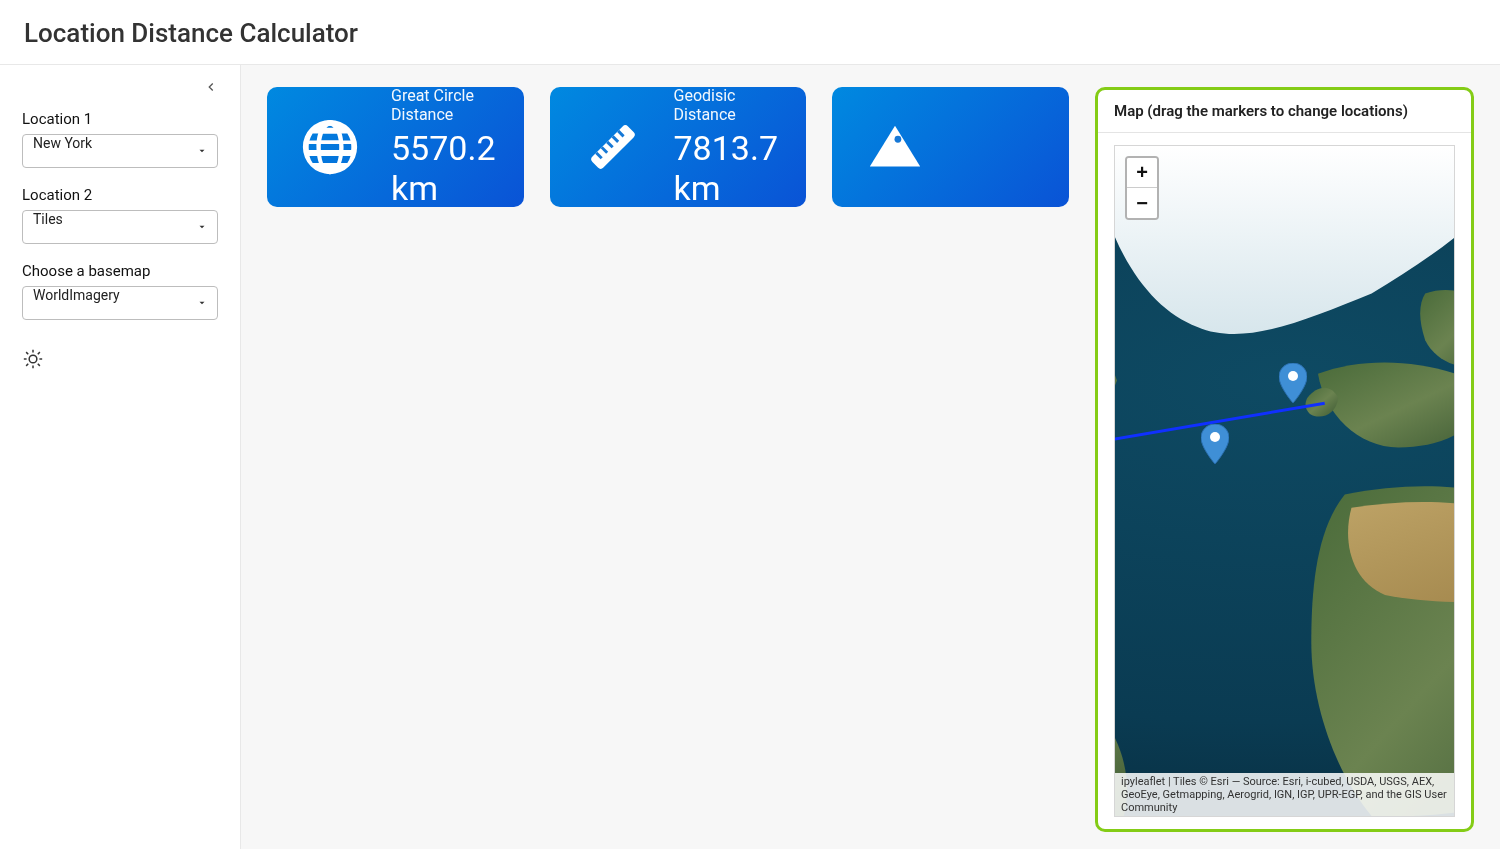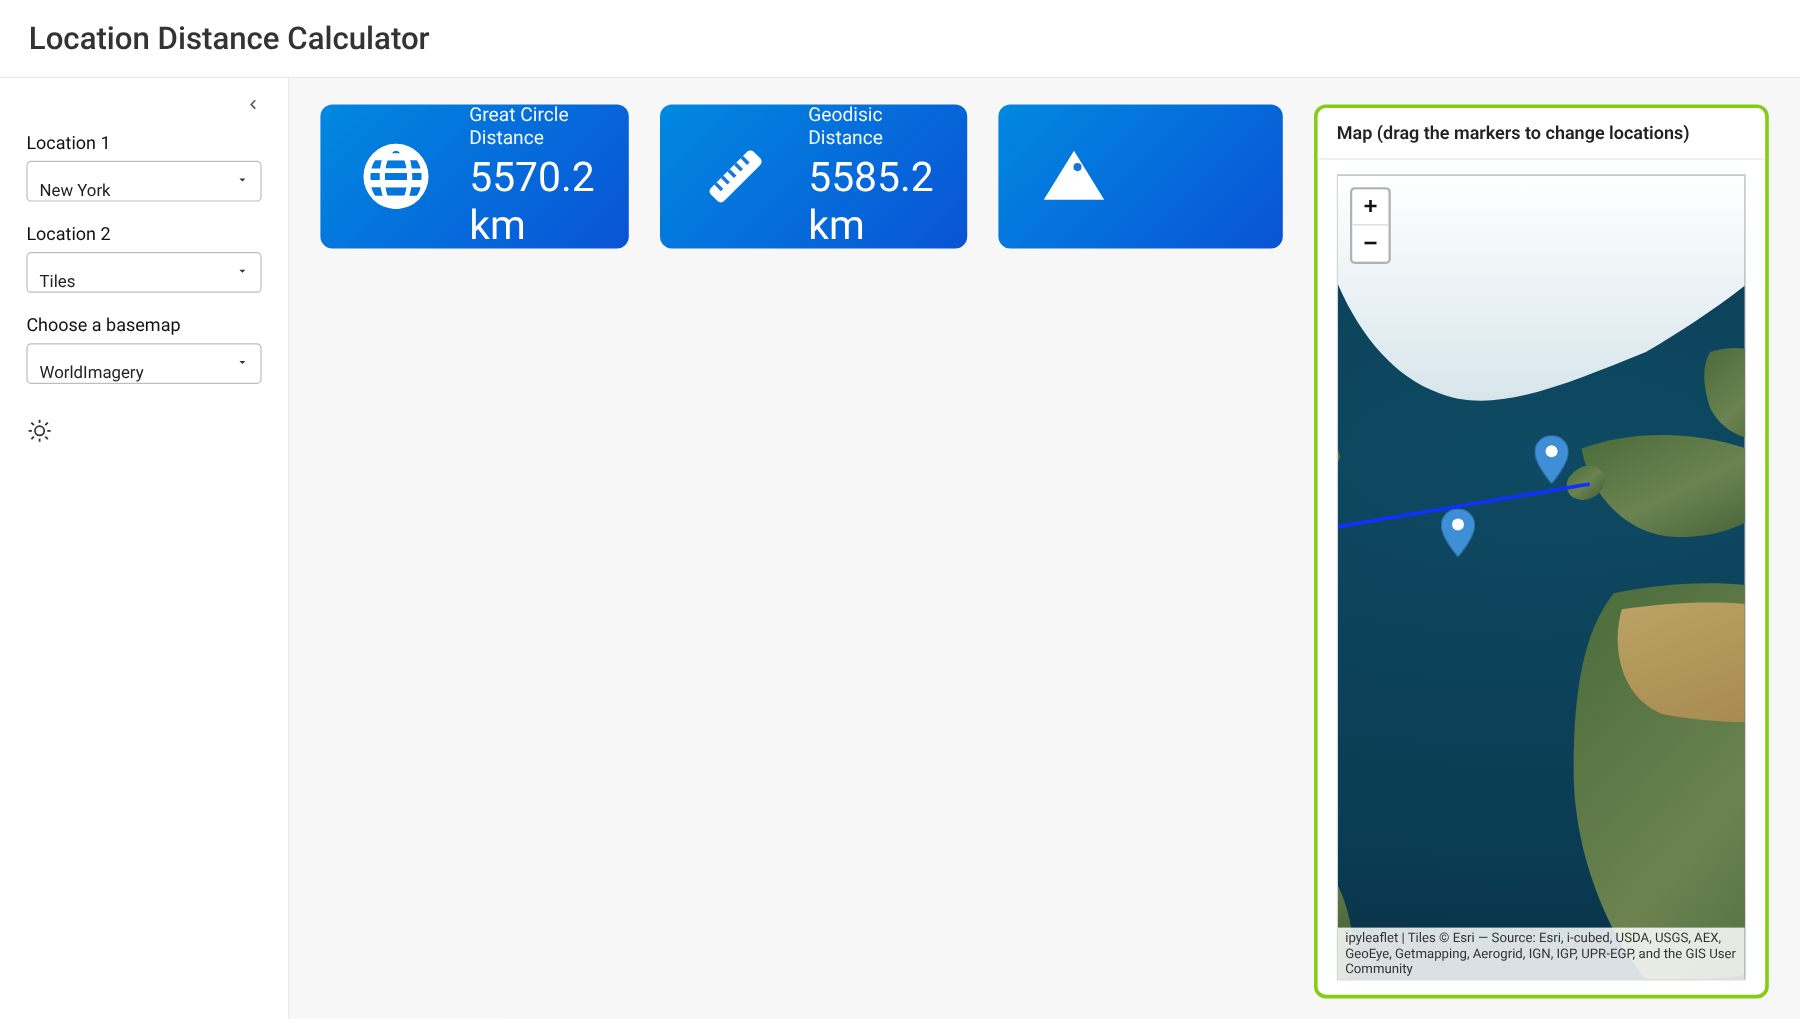--- a/index.html
+++ b/index.html
@@ -47,21 +47,21 @@
       display: block;
       margin-bottom: 6px;
     }
     .select-wrap {
       position: relative;
       border: 1px solid #bdbdbd;
       border-radius: 4px;
       background: #ffffff;
       height: 34px;
       display: flex;
-      align-items: flex-end;
+      align-items: flex-start;
       padding: 0 10px;
       font-size: 14px;
       color: #222;
       cursor: pointer;
     }
     .select-wrap .caret {
       position: absolute;
       right: 10px;
       top: 50%;
       transform: translateY(-50%);
@@ -242,21 +242,21 @@
               <rect x="14" y="24" width="3" height="8" fill="#1678d6"></rect>
               <rect x="22" y="24" width="3" height="8" fill="#1678d6"></rect>
               <rect x="30" y="24" width="3" height="8" fill="#1678d6"></rect>
               <rect x="38" y="24" width="3" height="8" fill="#1678d6"></rect>
               <rect x="46" y="24" width="3" height="8" fill="#1678d6"></rect>
             </g>
           </svg>
         </div>
         <div class="text">
           <div class="title">Geodisic Distance</div>
-          <div class="value">5585.2 km</div>
+          <div class="value">7813.7 km</div>
         </div>
       </div>
 
       <div class="card">
         <div class="icon">
           <svg viewBox="0 0 64 64" fill="#fff">
             <path d="M32 10 58 52H6z"></path>
             <circle cx="35" cy="24" r="3.5" fill="#1678d6"></circle>
           </svg>
         </div>

